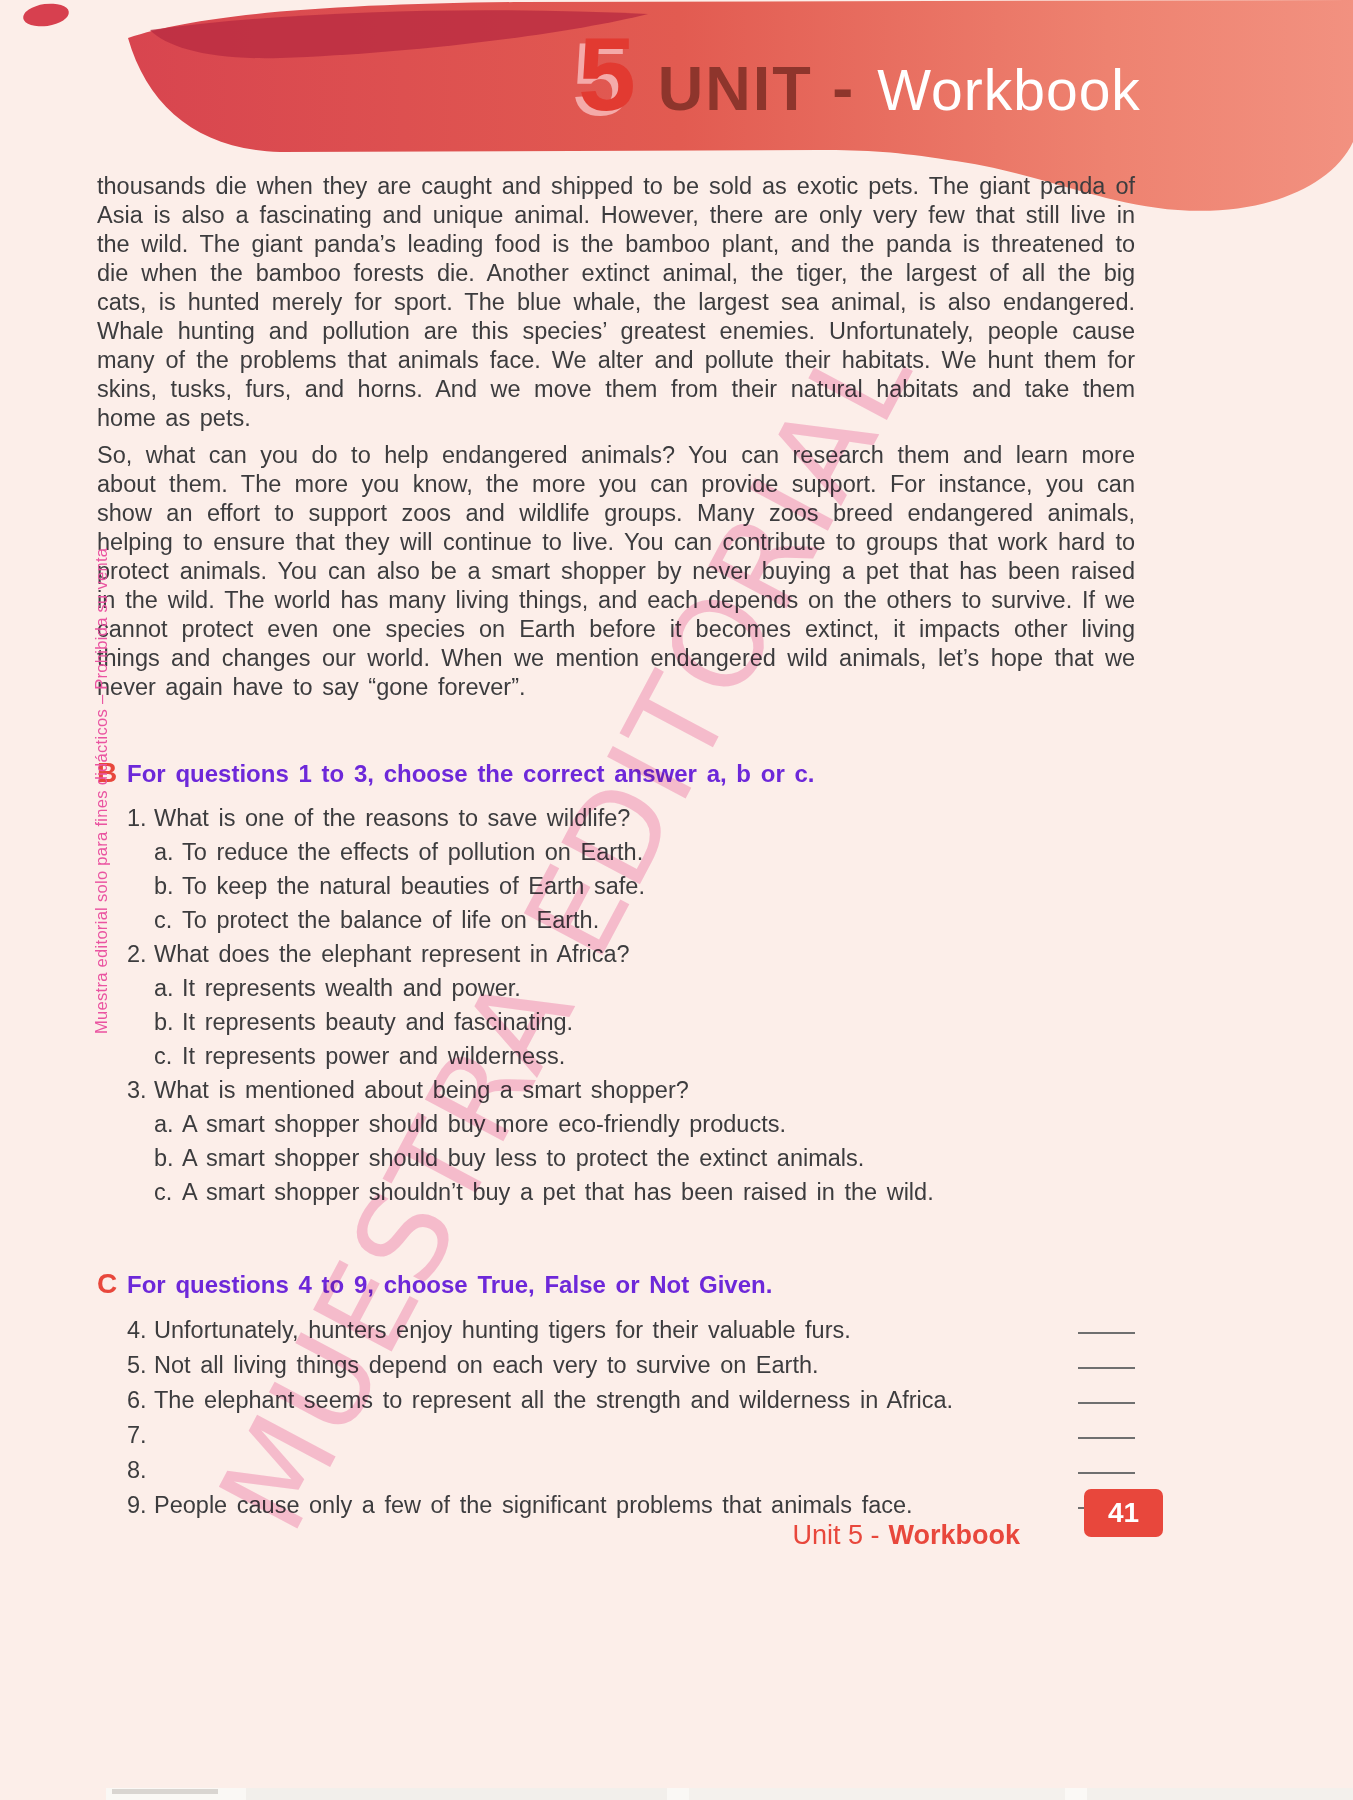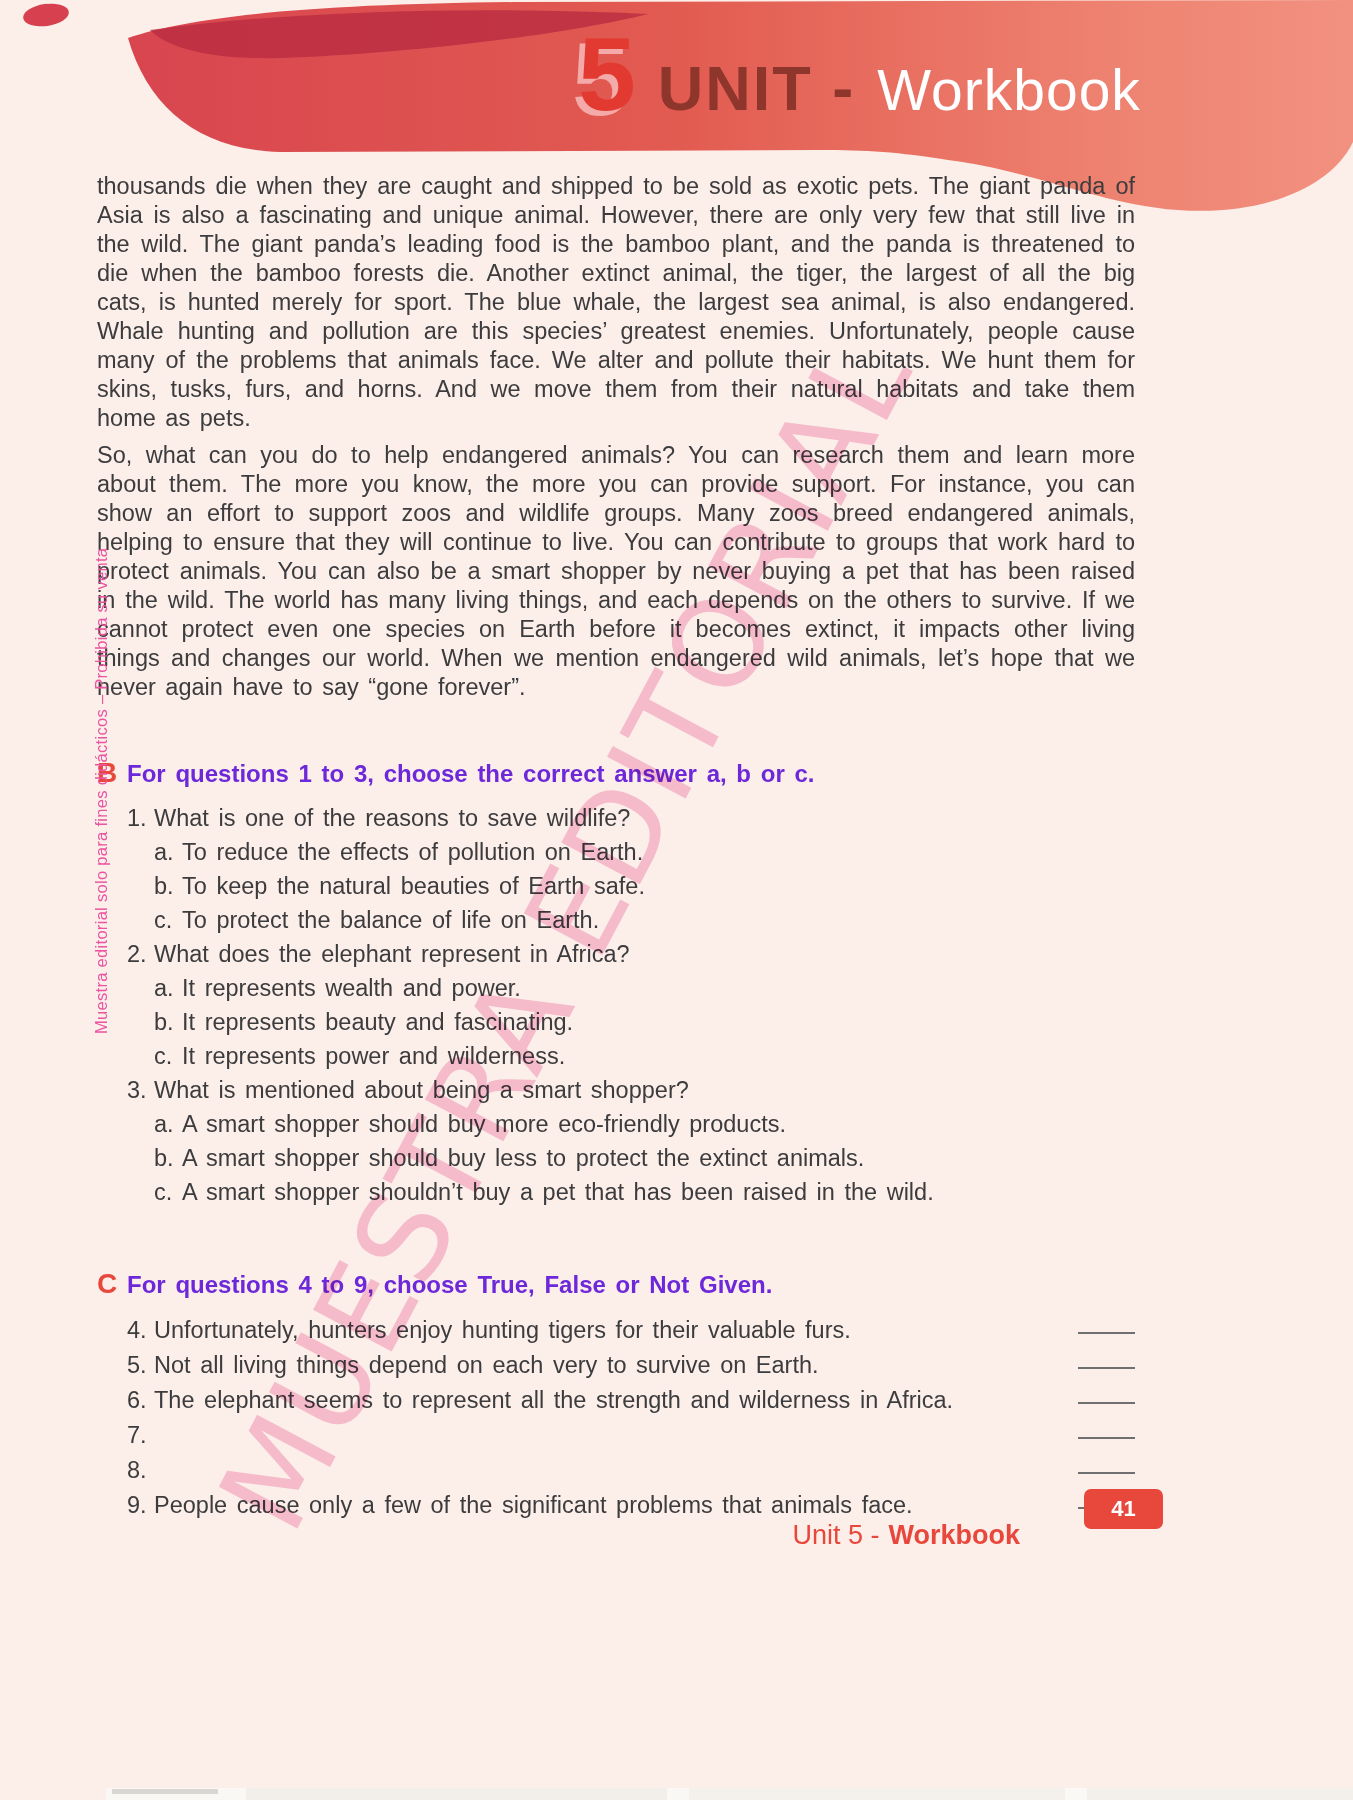--- a/index.html
+++ b/index.html
@@ -58,24 +58,24 @@
 
   
   .footer-text {
     position:absolute; top:1505px; right:333px;
     color:#e8473c; font-size:27px;
     display:flex; gap:9px; align-items:flex-end;margin-top:15px;
   }
   .footer-text .bold { font-weight:bold; }
   .page-box {
     position:absolute; top:1489px; right:190px;
-    width:79px; height:40px; border-radius:7px;
+    width:79px; height:48px; border-radius:7px;
     background:#e8473c; color:#ffffff;
     display:flex; align-items:center; justify-content:center;
-    font-size:22px; font-weight:bold;
+    font-size:28px; font-weight:bold;
   }
 
   
   .vwm {
     position:absolute; left:92px; top:1034px;
     transform-origin:0 0; transform:rotate(-90deg);
     color:#ea54a1; font-size:16.5px; letter-spacing:0.3px;
     white-space:nowrap; z-index:5;
   }
   .dwm {

